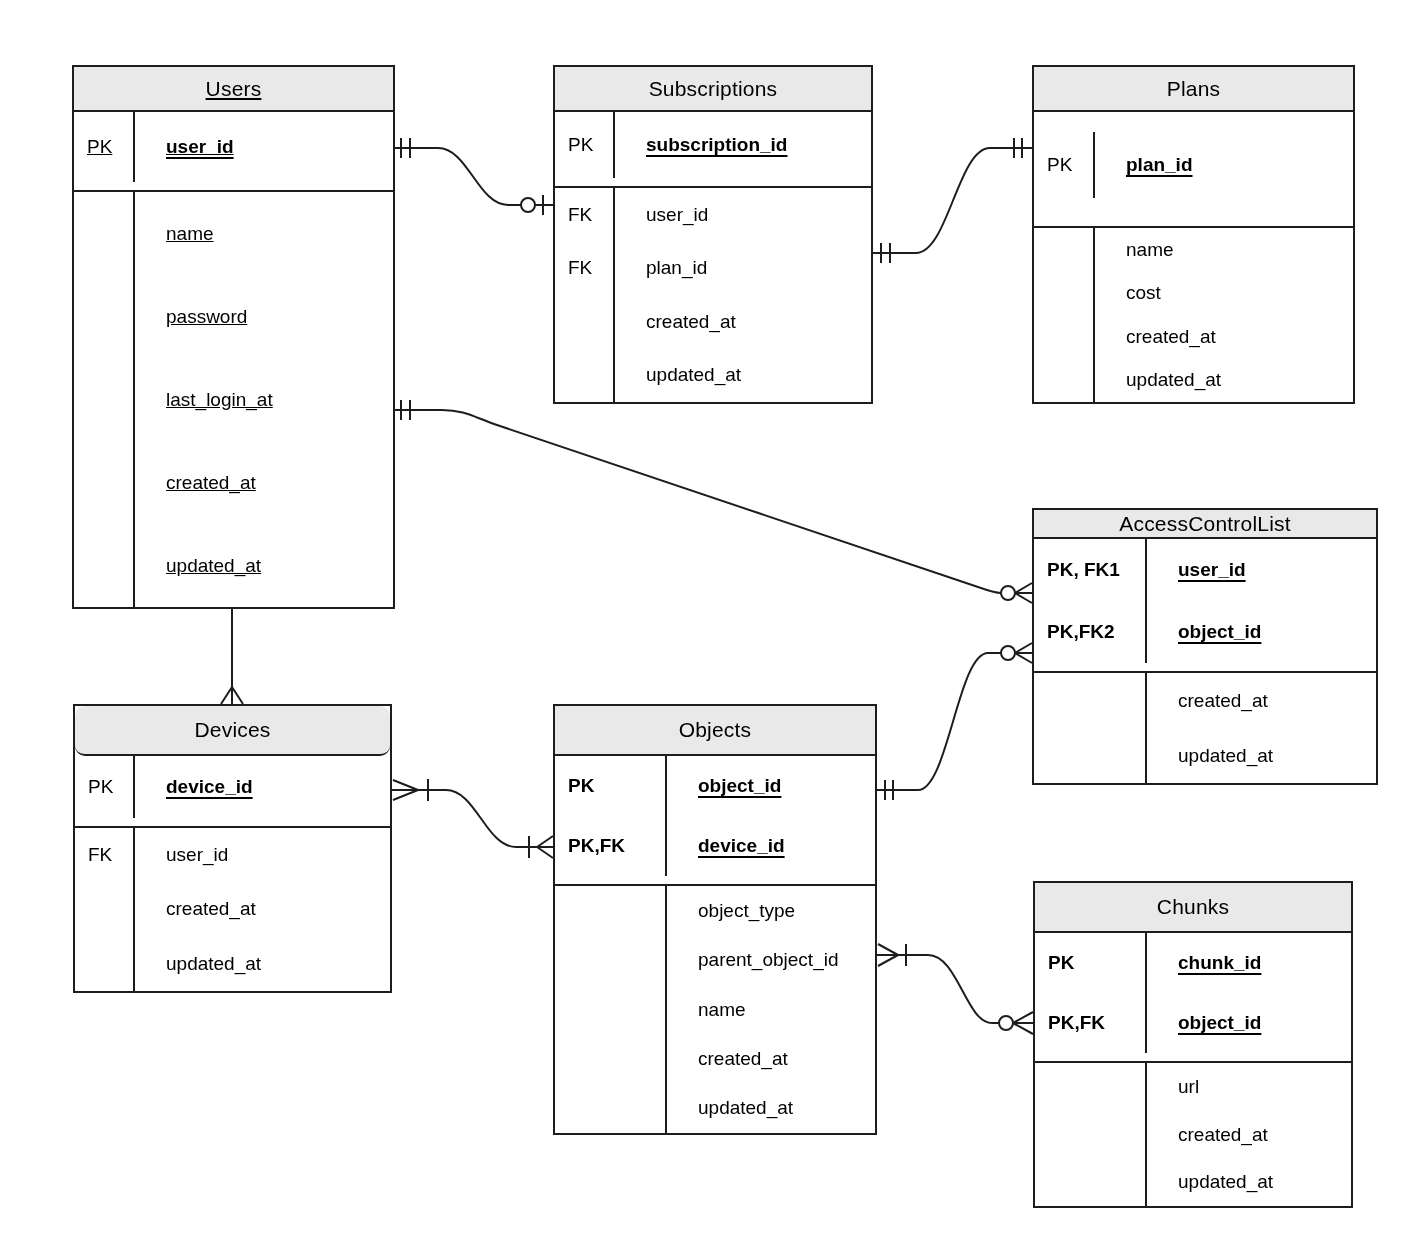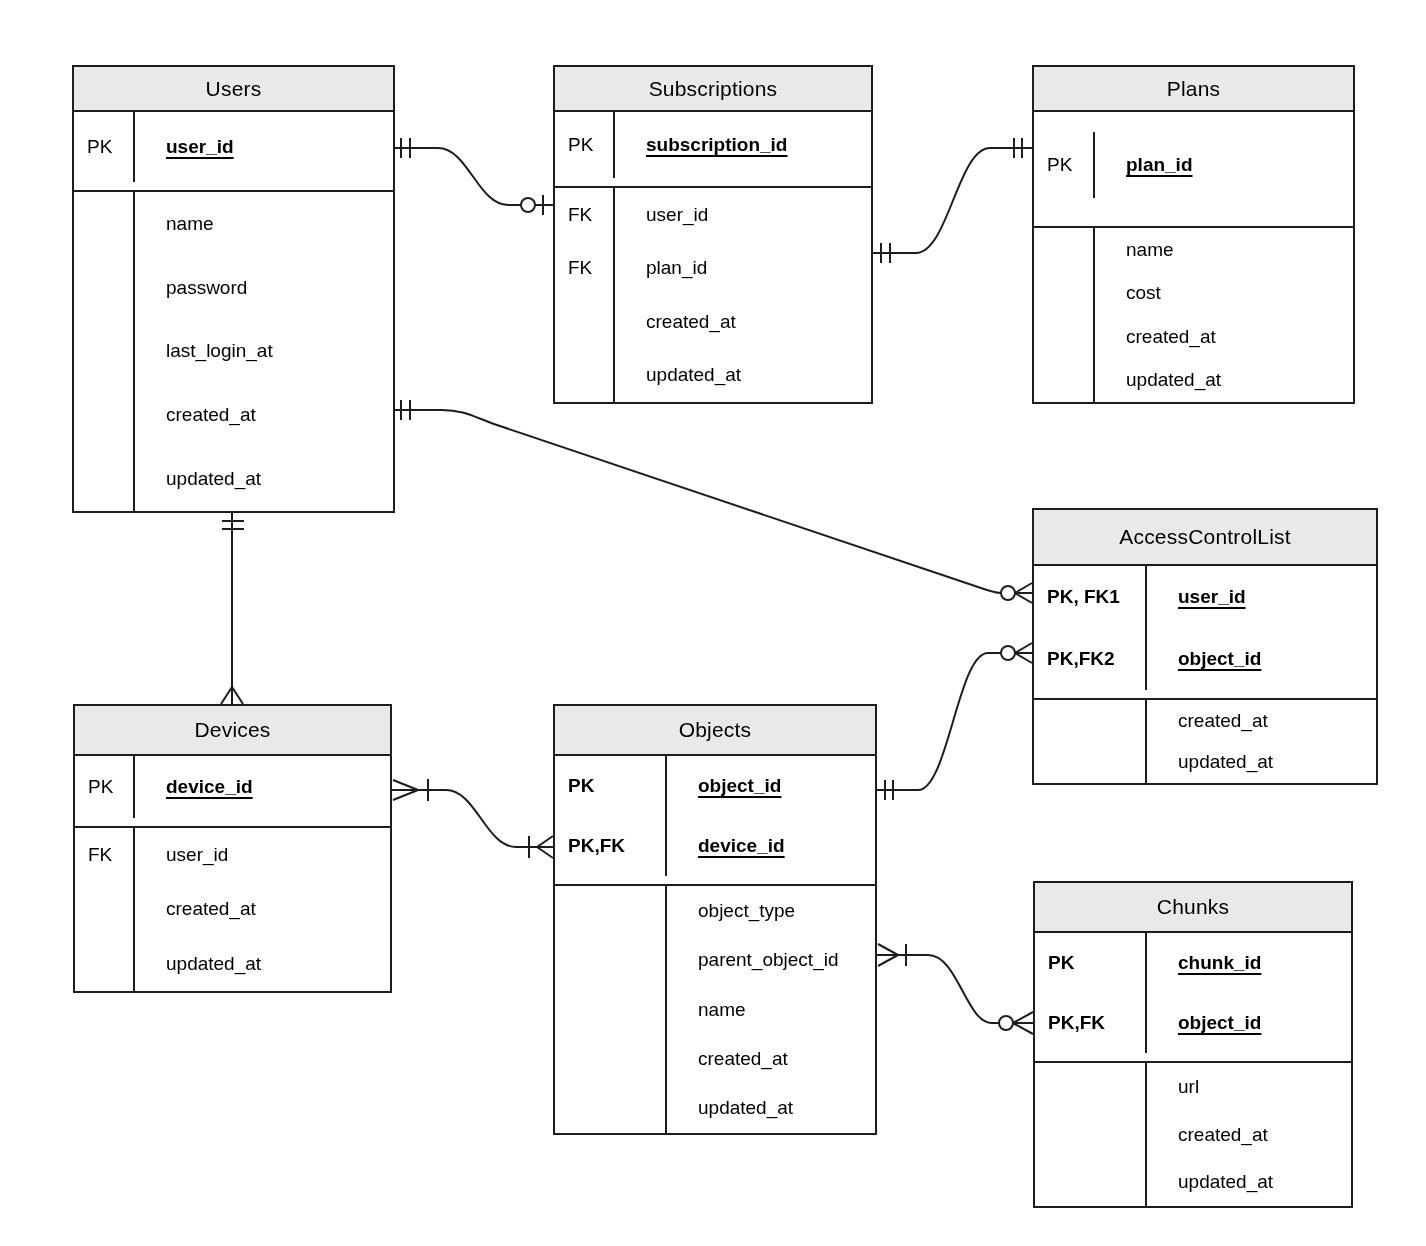--- a/index.html
+++ b/index.html
@@ -71,21 +71,21 @@
 
     <g>
       <path d="M898,955 H928 C958,955 966,1023 992,1023 H999"></path>
       <path d="M898,955 L878,944 M898,955 H877 M898,955 L878,966"></path>
       <path d="M906,944 V966"></path>
       <circle cx="1006" cy="1023" r="7"></circle>
       <path d="M1013,1023 L1033,1012 M1013,1023 H1033 M1013,1023 L1033,1034"></path>
     </g>
   </svg>
 
-  <div class="tbl" style="left:72px;top:65px;width:323px;height:448px;--key:61px;">
+  <div class="tbl" style="left:72px;top:65px;width:323px;height:544px;text-decoration:underline;--key:61px;">
     <div class="thead" style="height:45px;">Users</div>
     <div class="grp" style="height:70px;">
       <div class="row pk">
         <div class="key">PK</div>
         <div class="field">user_id</div>
       </div>
     </div>
     <div class="grp fill">
       <div class="row">
         <div class="key"></div>
@@ -160,21 +160,21 @@
         <div class="field">created_at</div>
       </div>
       <div class="row">
         <div class="key"></div>
         <div class="field">updated_at</div>
       </div>
     </div>
   </div>
 
   <div class="tbl kb" style="left:1032px;top:508px;width:346px;height:277px;--key:113px;">
-    <div class="thead" style="height:56px;">AccessControlList</div>
+    <div class="thead" style="height:29px;">AccessControlList</div>
     <div class="grp" style="height:124px;border-radius:32px;">
       <div class="row pk">
         <div class="key">PK, FK1</div>
         <div class="field">user_id</div>
       </div>
       <div class="row pk">
         <div class="key">PK,FK2</div>
         <div class="field">object_id</div>
       </div>
     </div>
@@ -184,21 +184,21 @@
         <div class="field">created_at</div>
       </div>
       <div class="row">
         <div class="key"></div>
         <div class="field">updated_at</div>
       </div>
     </div>
   </div>
 
   <div class="tbl" style="left:73px;top:704px;width:319px;height:289px;--key:60px;">
-    <div class="thead" style="height:50px;">Devices</div>
+    <div class="thead" style="height:50px;border-radius:10px;">Devices</div>
     <div class="grp" style="height:62px;">
       <div class="row pk">
         <div class="key">PK</div>
         <div class="field">device_id</div>
       </div>
     </div>
     <div class="grp fill">
       <div class="row">
         <div class="key">FK</div>
         <div class="field">user_id</div>

